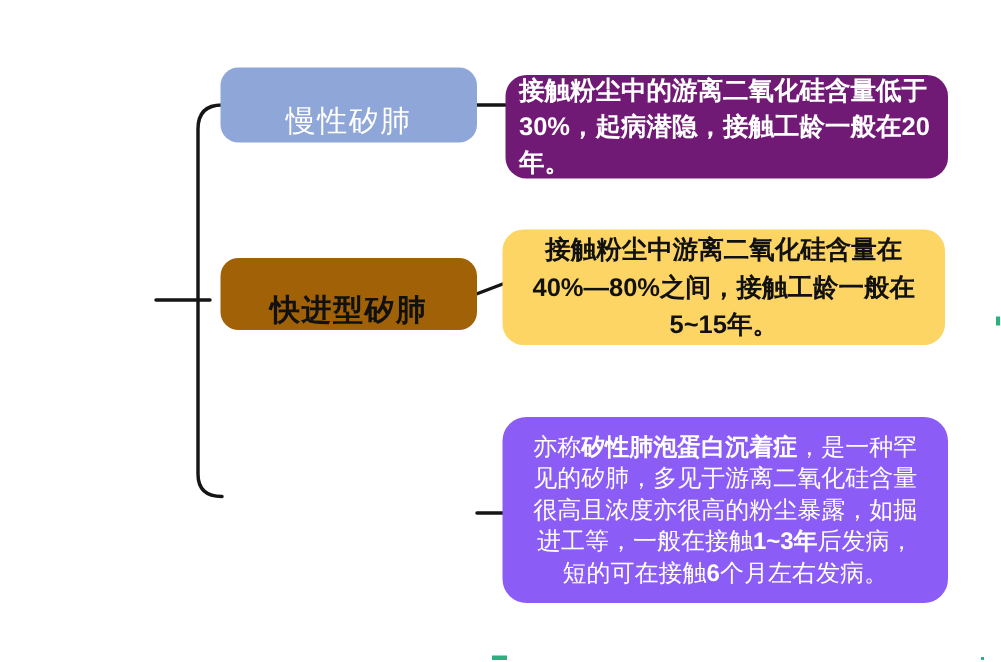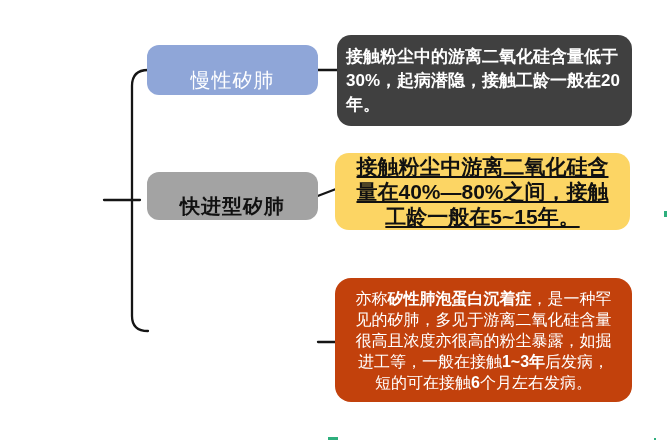--- a/index.html
+++ b/index.html
@@ -48,64 +48,63 @@
     left: 147px;
     width: 171px;
     border-radius: 12px;
     display: flex;
     align-items: center;
     justify-content: center;
   }
   .node span { font-size: 20px; letter-spacing: 1px; margin-top: 20px; }
   .node-chronic      { top: 45px;  height: 50px; background: #8fa6d8; }
   .node-chronic span { color: #ffffff; font-weight: 500; }
-  .node-accelerated      { top: 172px; height: 48px; background: #a3a3a3; }
+  .node-accelerated      { top: 172px; height: 48px; background: #a16207; }
   .node-accelerated span { color: #111111; font-weight: 700; }
   .node-acute      { top: 310px; height: 50px; background: #f3a97d; }
   .node-acute span { color: #ffffff; font-weight: 500; }
   .desc {
     position: absolute;
     box-sizing: border-box;
     display: flex;
     align-items: center;
   }
   .desc p { margin: 0; width: 100%; }
   .desc-chronic {
-    left: 337px; top: 35px;
-    width: 295px; height: 91px;
-    background: #404040;
+    left: 337px; top: 50px;
+    width: 295px; height: 69px;
+    background: #701a75;
     border-radius: 14px;
     padding: 1px 9px;
   }
   .desc-chronic p {
     color: #ffffff;
     font-size: 17px;
     font-weight: 600;
     line-height: 24px;
     text-align: left;
   }
   .desc-accelerated {
     left: 335px; top: 153px;
     width: 295px; height: 77px;
     background: #fcd564;
     border-radius: 14px;
     padding: 1px 18px;
   }
   .desc-accelerated p {
     color: #111111;
-    font-size: 21px;
+    font-size: 17px;
     font-weight: 700;
     line-height: 25px;
     text-align: center;
-    text-decoration: underline;
   }
   .desc-acute {
     left: 335px; top: 278px;
     width: 297px; height: 124px;
-    background: #c2410c;
+    background: #8b5cf6;
     border-radius: 16px;
     padding: 9px 19px;
   }
   .desc-acute p {
     color: #ffffff;
     font-size: 16px;
     font-weight: 500;
     line-height: 21px;
     text-align: center;
   }

